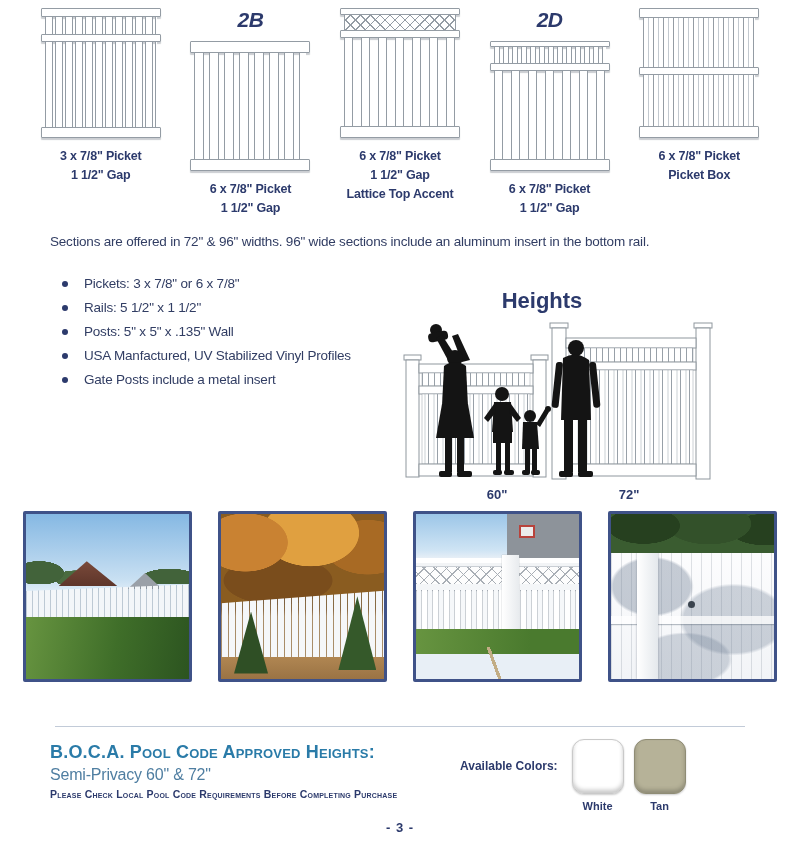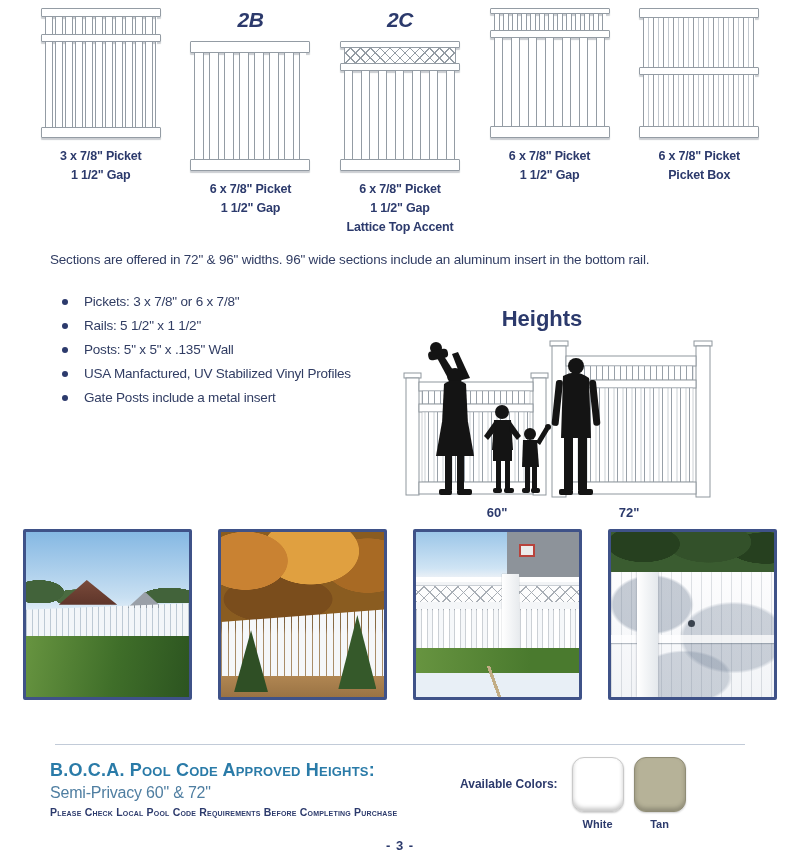--- a/index.html
+++ b/index.html
@@ -172,36 +172,36 @@
       <div class="band pk-b" style="top:12px;height:106px"></div>
       <div class="rail" style="top:118px;height:12px"></div>
     </div>
     <div class="caption">
       <span>6 x 7/8" Picket</span>
       <span>1 1/2" Gap</span>
     </div>
   </div>
 
   <div class="style-col">
-    <div class="style-title">2C</div>
     <div class="fcard">
       <div class="rail" style="top:0;height:7px"></div>
       <div class="band lat" style="top:7px;height:15px"></div>
       <div class="rail" style="top:22px;height:8px"></div>
       <div class="band pk-c" style="top:30px;height:88px"></div>
       <div class="rail" style="top:118px;height:12px"></div>
     </div>
     <div class="caption">
       <span>6 x 7/8" Picket</span>
       <span>1 1/2" Gap</span>
       <span>Lattice Top Accent</span>
     </div>
   </div>
 
   <div class="style-col">
+    <div class="style-title">2D</div>
     <div class="fcard">
       <div class="rail" style="top:0;height:6px"></div>
       <div class="band pk-sp" style="top:6px;height:16px"></div>
       <div class="rail" style="top:22px;height:8px"></div>
       <div class="band pk-c" style="top:30px;height:88px"></div>
       <div class="rail" style="top:118px;height:12px"></div>
     </div>
     <div class="caption">
       <span>6 x 7/8" Picket</span>
       <span>1 1/2" Gap</span>

